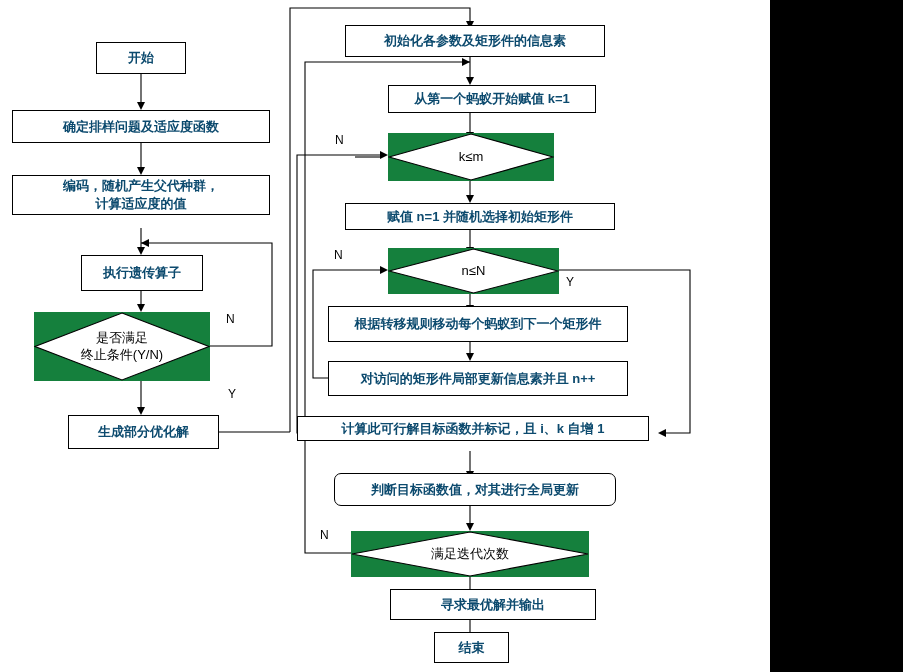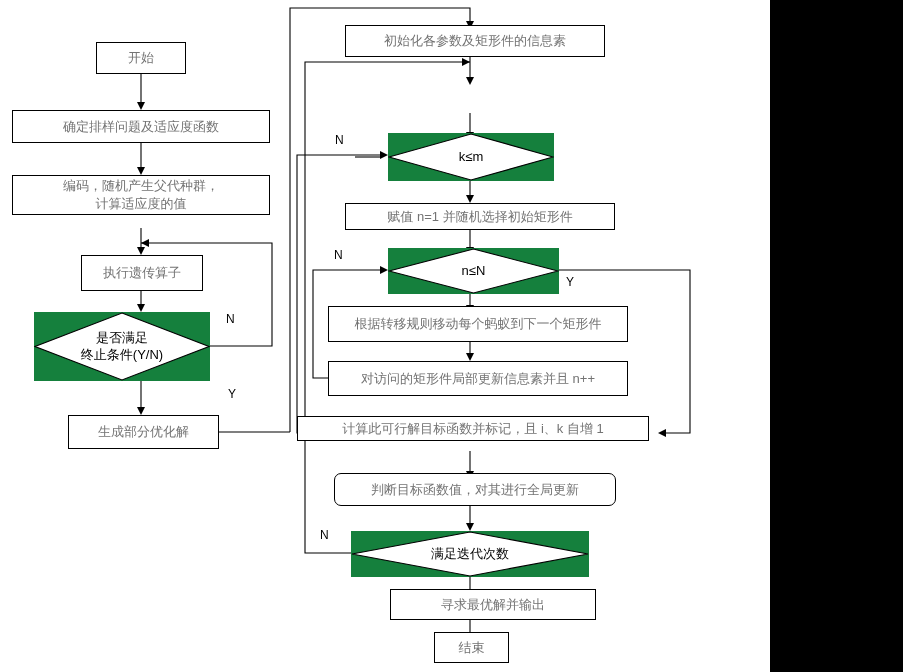--- a/index.html
+++ b/index.html
@@ -19,23 +19,24 @@
   }
   .node{
     position:absolute;
     box-sizing:border-box;
     border:1px solid #000;
     background:#fff;
     display:flex;align-items:center;justify-content:center;
     text-align:center;
     font-size:13px;
     line-height:1.35;
-    color:#737373;
+    color:#0c4a6e;
     white-space:pre-line;
     padding:2px 4px;
+    font-weight:bold;
   }
   .diamond{
     position:absolute;
     box-sizing:border-box;
     background:#15803d;
   }
   .diamond .dshape{
     position:absolute;left:0;top:0;width:100%;height:100%;
   }
   .diamond .dlabel{
@@ -147,20 +148,21 @@
 终止条件(Y/N)</div>
     </div>
 
     <div class="node" style="left:68px;top:415px;width:151px;height:34px;">生成部分优化解</div>
 
     <div class="lbl" style="left:226px;top:312px;">N</div>
     <div class="lbl" style="left:228px;top:387px;">Y</div>
 
     <div class="node" style="left:345px;top:25px;width:260px;height:32px;">初始化各参数及矩形件的信息素</div>
 
+    <div class="node" style="left:388px;top:85px;width:208px;height:28px;">从第一个蚂蚁开始赋值 k=1</div>
 
     <div class="diamond" style="left:388px;top:133px;width:166px;height:48px;">
       <svg class="dshape" viewBox="0 0 166 48" preserveAspectRatio="none">
         <polygon points="83,1 165,24 83,47 1,24" fill="#fff" stroke="#000" stroke-width="1.1"></polygon>
       </svg>
       <div class="dlabel">k≤m</div>
     </div>
     <div class="lbl" style="left:335px;top:133px;">N</div>
 
     <div class="node" style="left:345px;top:203px;width:270px;height:27px;">赋值 n=1 并随机选择初始矩形件</div>

